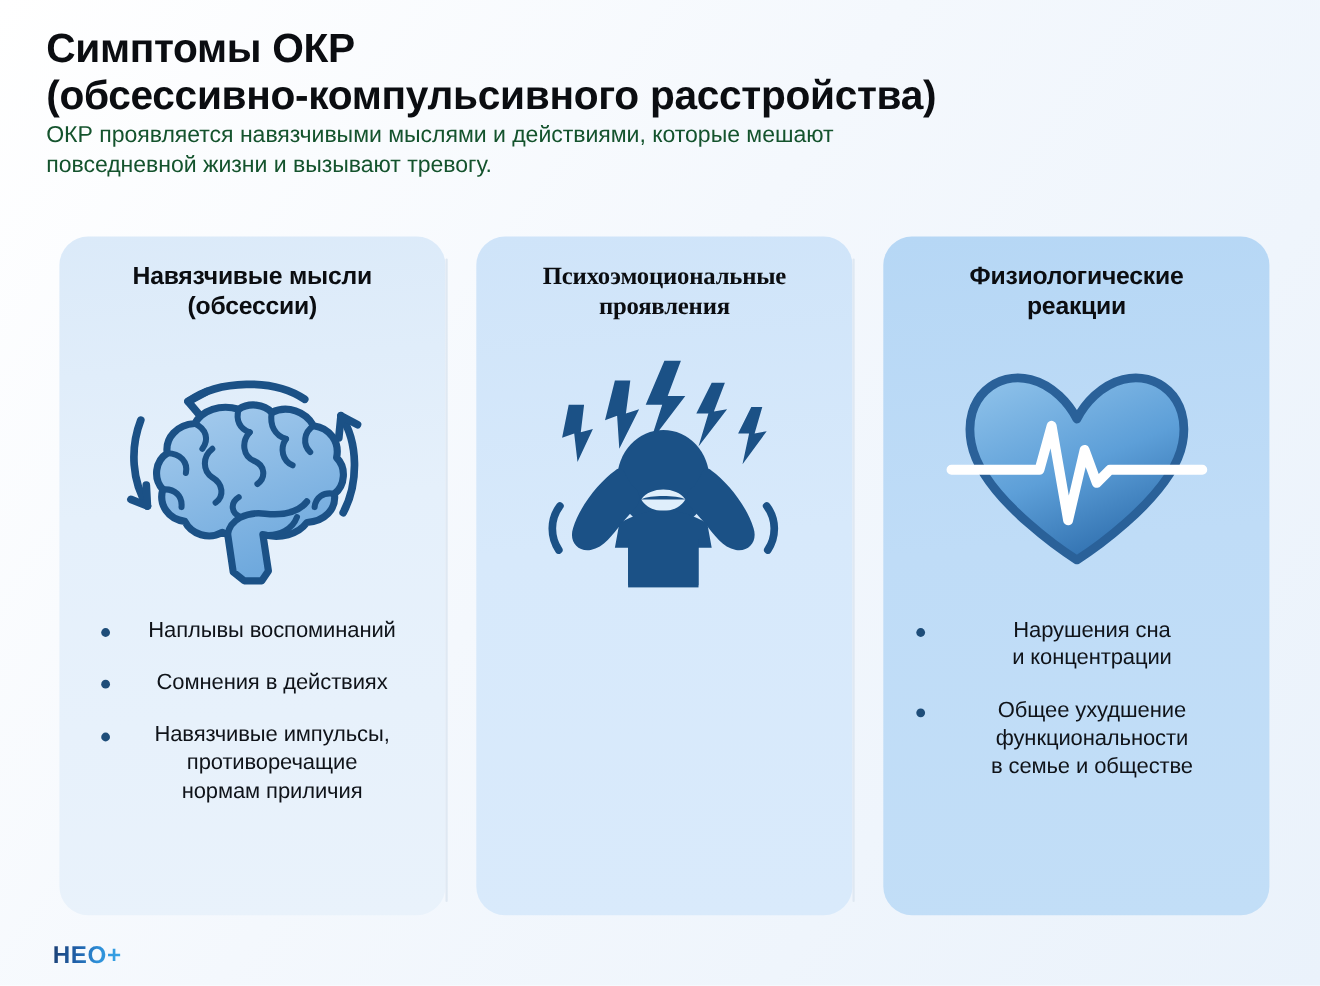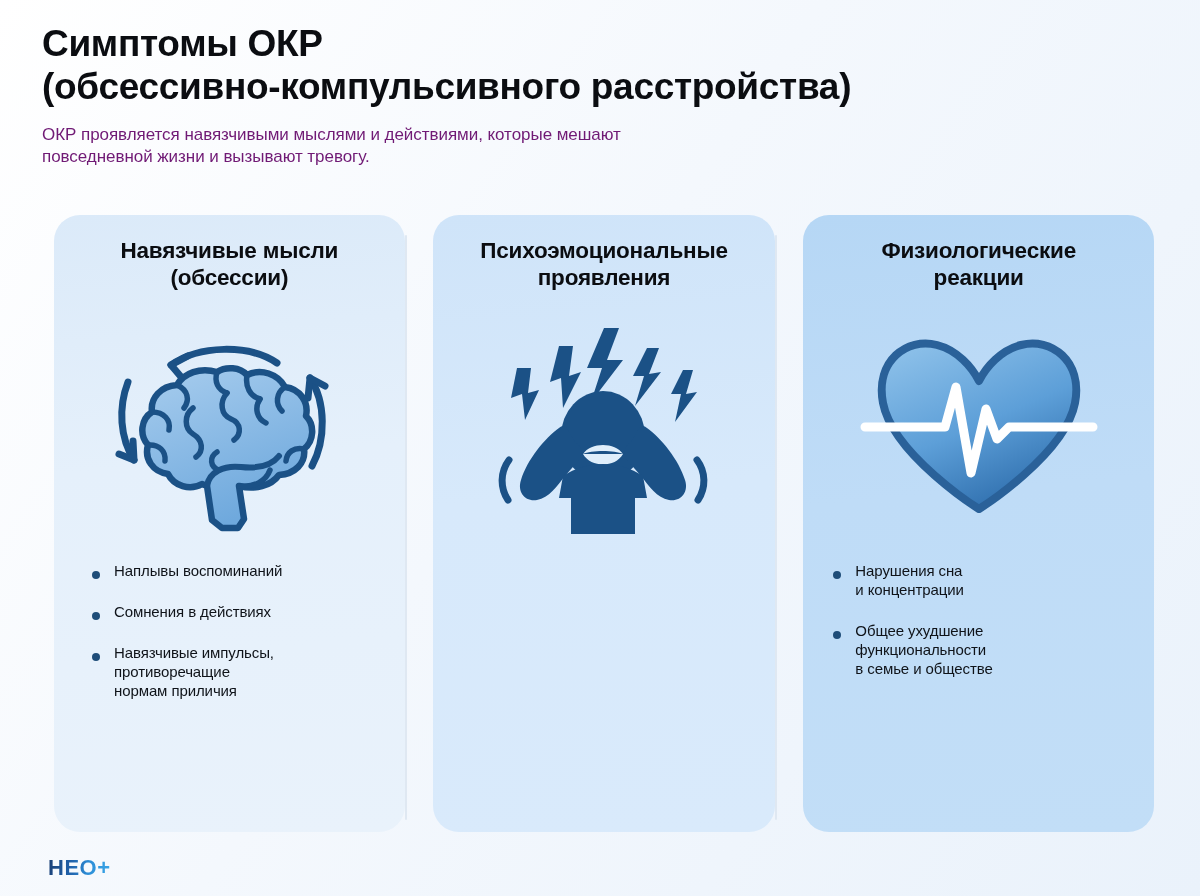--- a/index.html
+++ b/index.html
@@ -34,24 +34,23 @@
   .title {
     font-size: 37px;
     font-weight: 700;
     line-height: 1.17;
     color: #0b0d11;
     letter-spacing: -0.3px;
     white-space: pre-line;
   }
 
   .subtitle {
-    margin-top: 15px;
-    font-size: 17px;
+    font-size: 21px;
     line-height: 1.32;
-    color: #701a75;
+    color: #14532d;
     letter-spacing: -0.05px;
     white-space: pre-line;
     max-width: 1030px;
   }
 
   
   .cards {
     position: absolute;
     left: 48px;
     top: 215px;
@@ -84,21 +83,21 @@
     height: 100%;
     border-radius: 26px;
     padding: 22px 20px 18px 20px;
     display: flex;
     flex-direction: column;
     align-items: center;
     overflow: hidden;
   }
 
   .card.c1 { background: linear-gradient(175deg, #dbeaf9 0%, #e5f0fb 40%, #e9f2fb 100%); margin-left: 6px; margin-right: 14px; }
-  .card.c2 { background: linear-gradient(175deg, #cfe4f9 0%, #d7e9fb 45%, #d9eafb 100%); margin-left: 14px; margin-right: 14px; }
+  .card.c2 { background: linear-gradient(175deg, #cfe4f9 0%, #d7e9fb 45%, #d9eafb 100%); margin-left: 14px; margin-right: 14px; font-family: Liberation Serif, serif; }
   .card.c3 { background: linear-gradient(175deg, #b6d7f5 0%, #bfdcf7 45%, #c2def7 100%); margin-left: 14px; margin-right: 6px; }
 
   .card-title {
     font-size: 22.5px;
     font-weight: 700;
     line-height: 1.2;
     color: #0b0d11;
     text-align: center;
     letter-spacing: -0.2px;
     white-space: pre-line;
@@ -120,25 +119,26 @@
     width: 100%;
     list-style: none;
     padding: 0 4px 0 16px;
     flex: 1 1 auto;
   }
 
   .bullets li {
     position: relative;
     padding-left: 22px;
     margin-bottom: 22px;
-    font-size: 15px;
+    font-size: 20px;
     line-height: 1.27;
     color: #0f1319;
     letter-spacing: -0.1px;
     white-space: pre-line;
+    text-align: center;
   }
 
   .bullets li::before {
     content: "";
     position: absolute;
     left: 0;
     top: 10px;
     width: 8px;
     height: 8px;
     border-radius: 50%;

